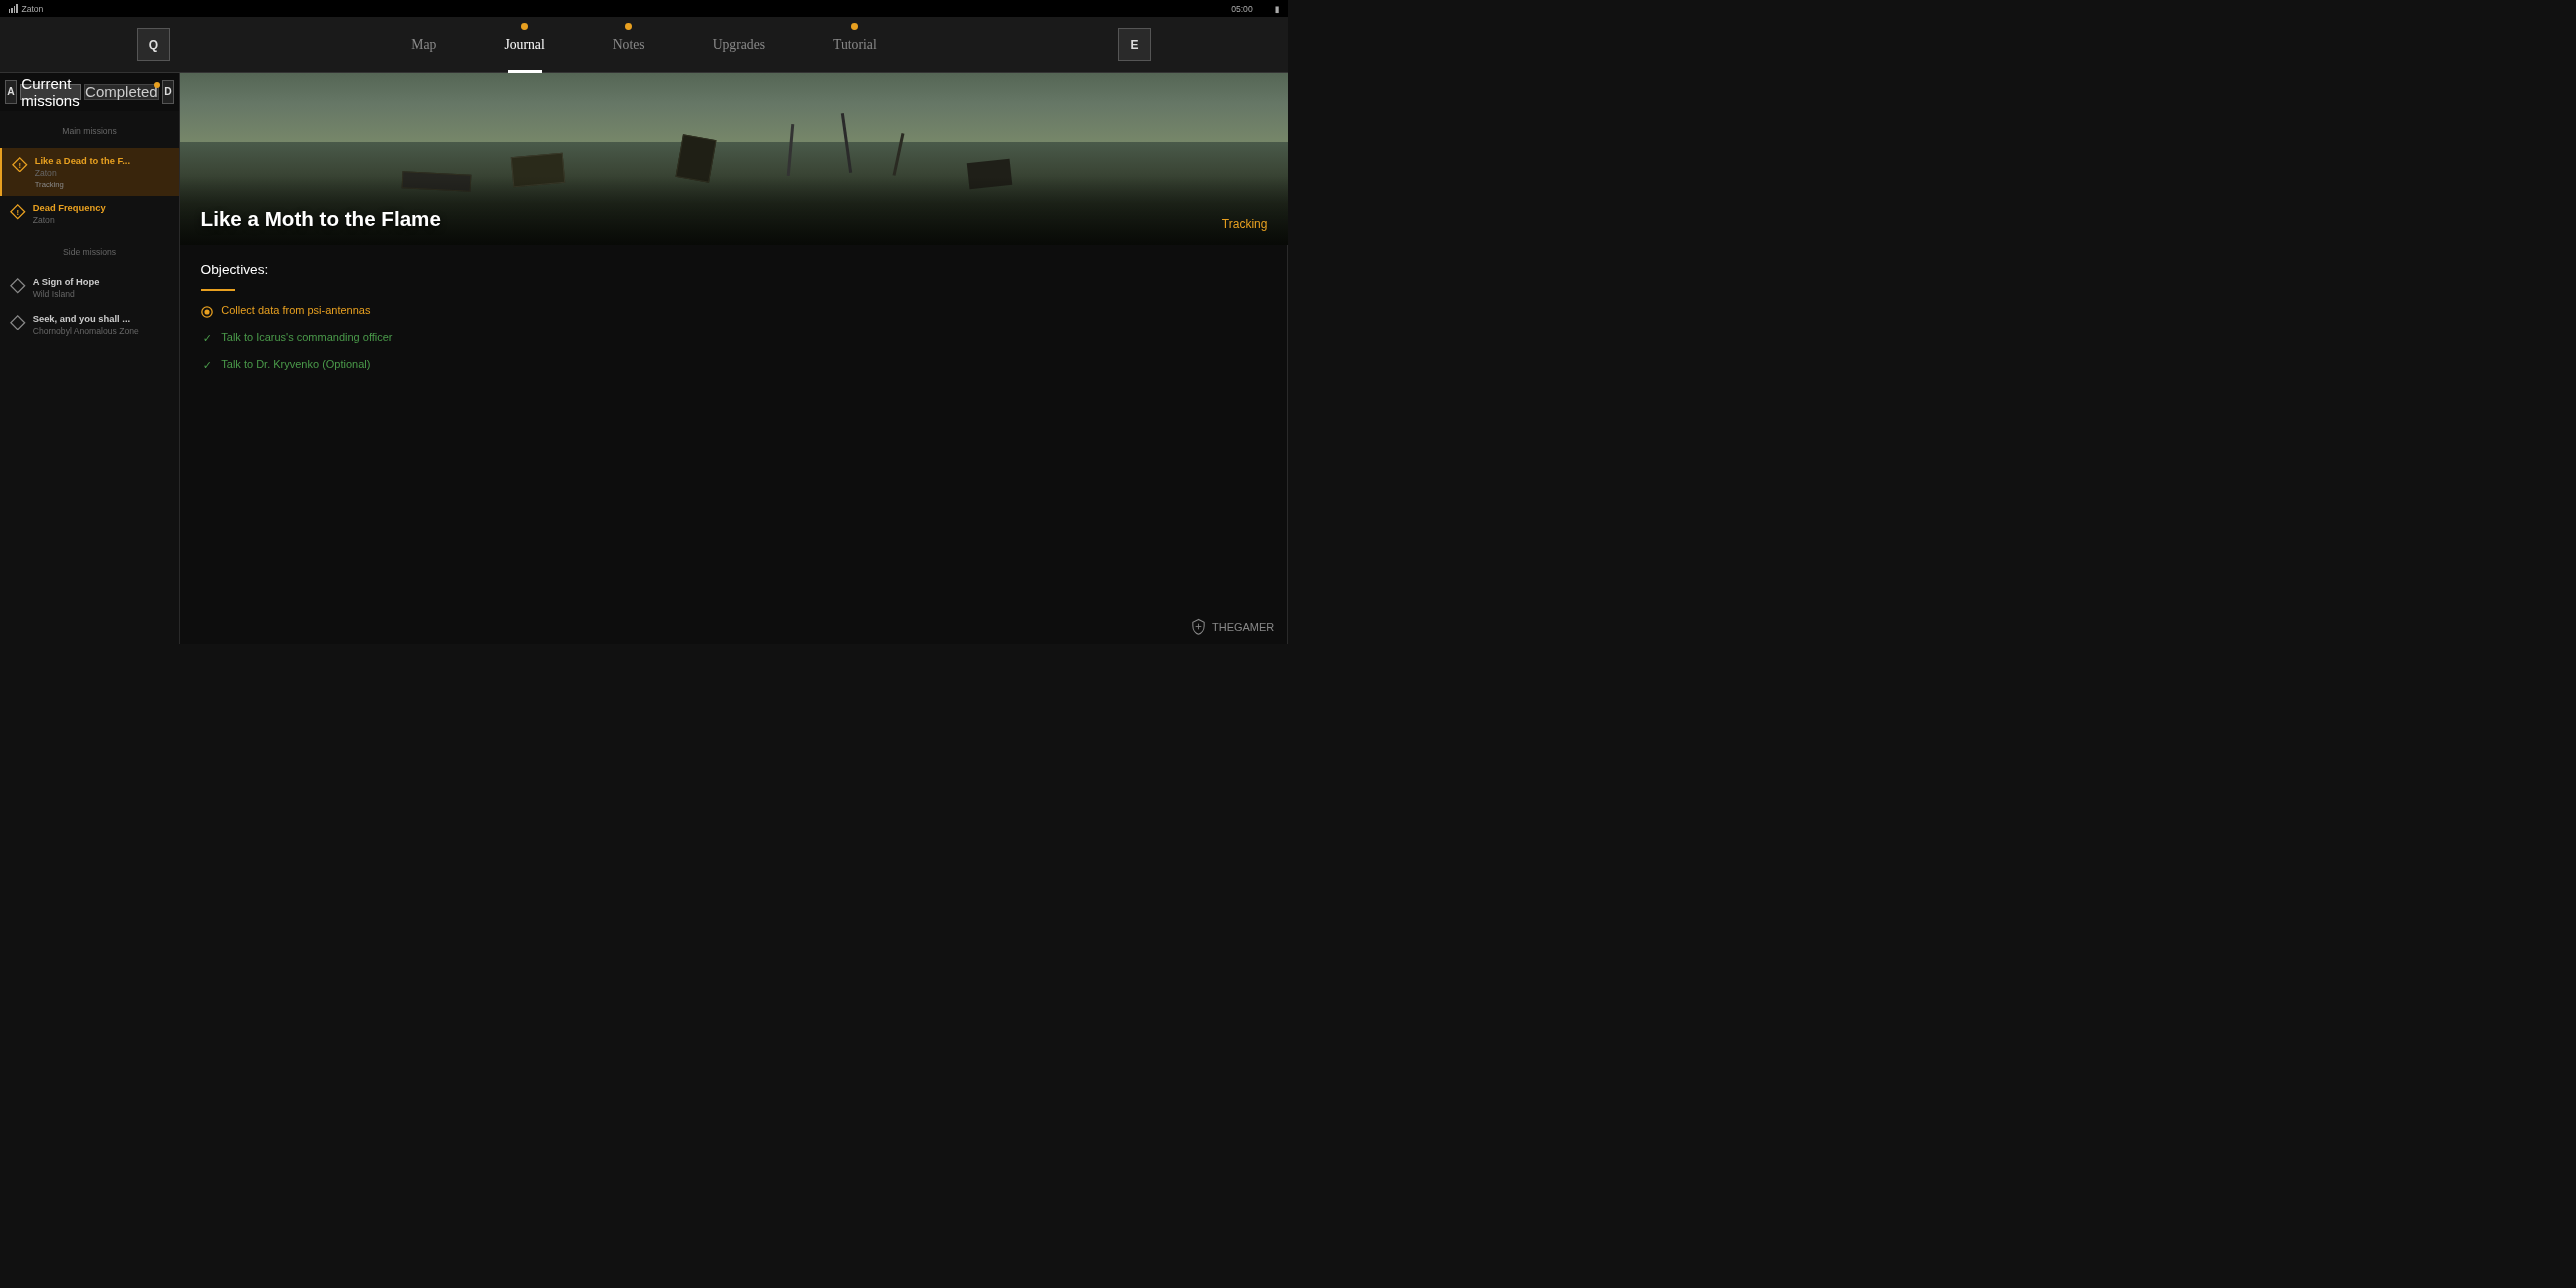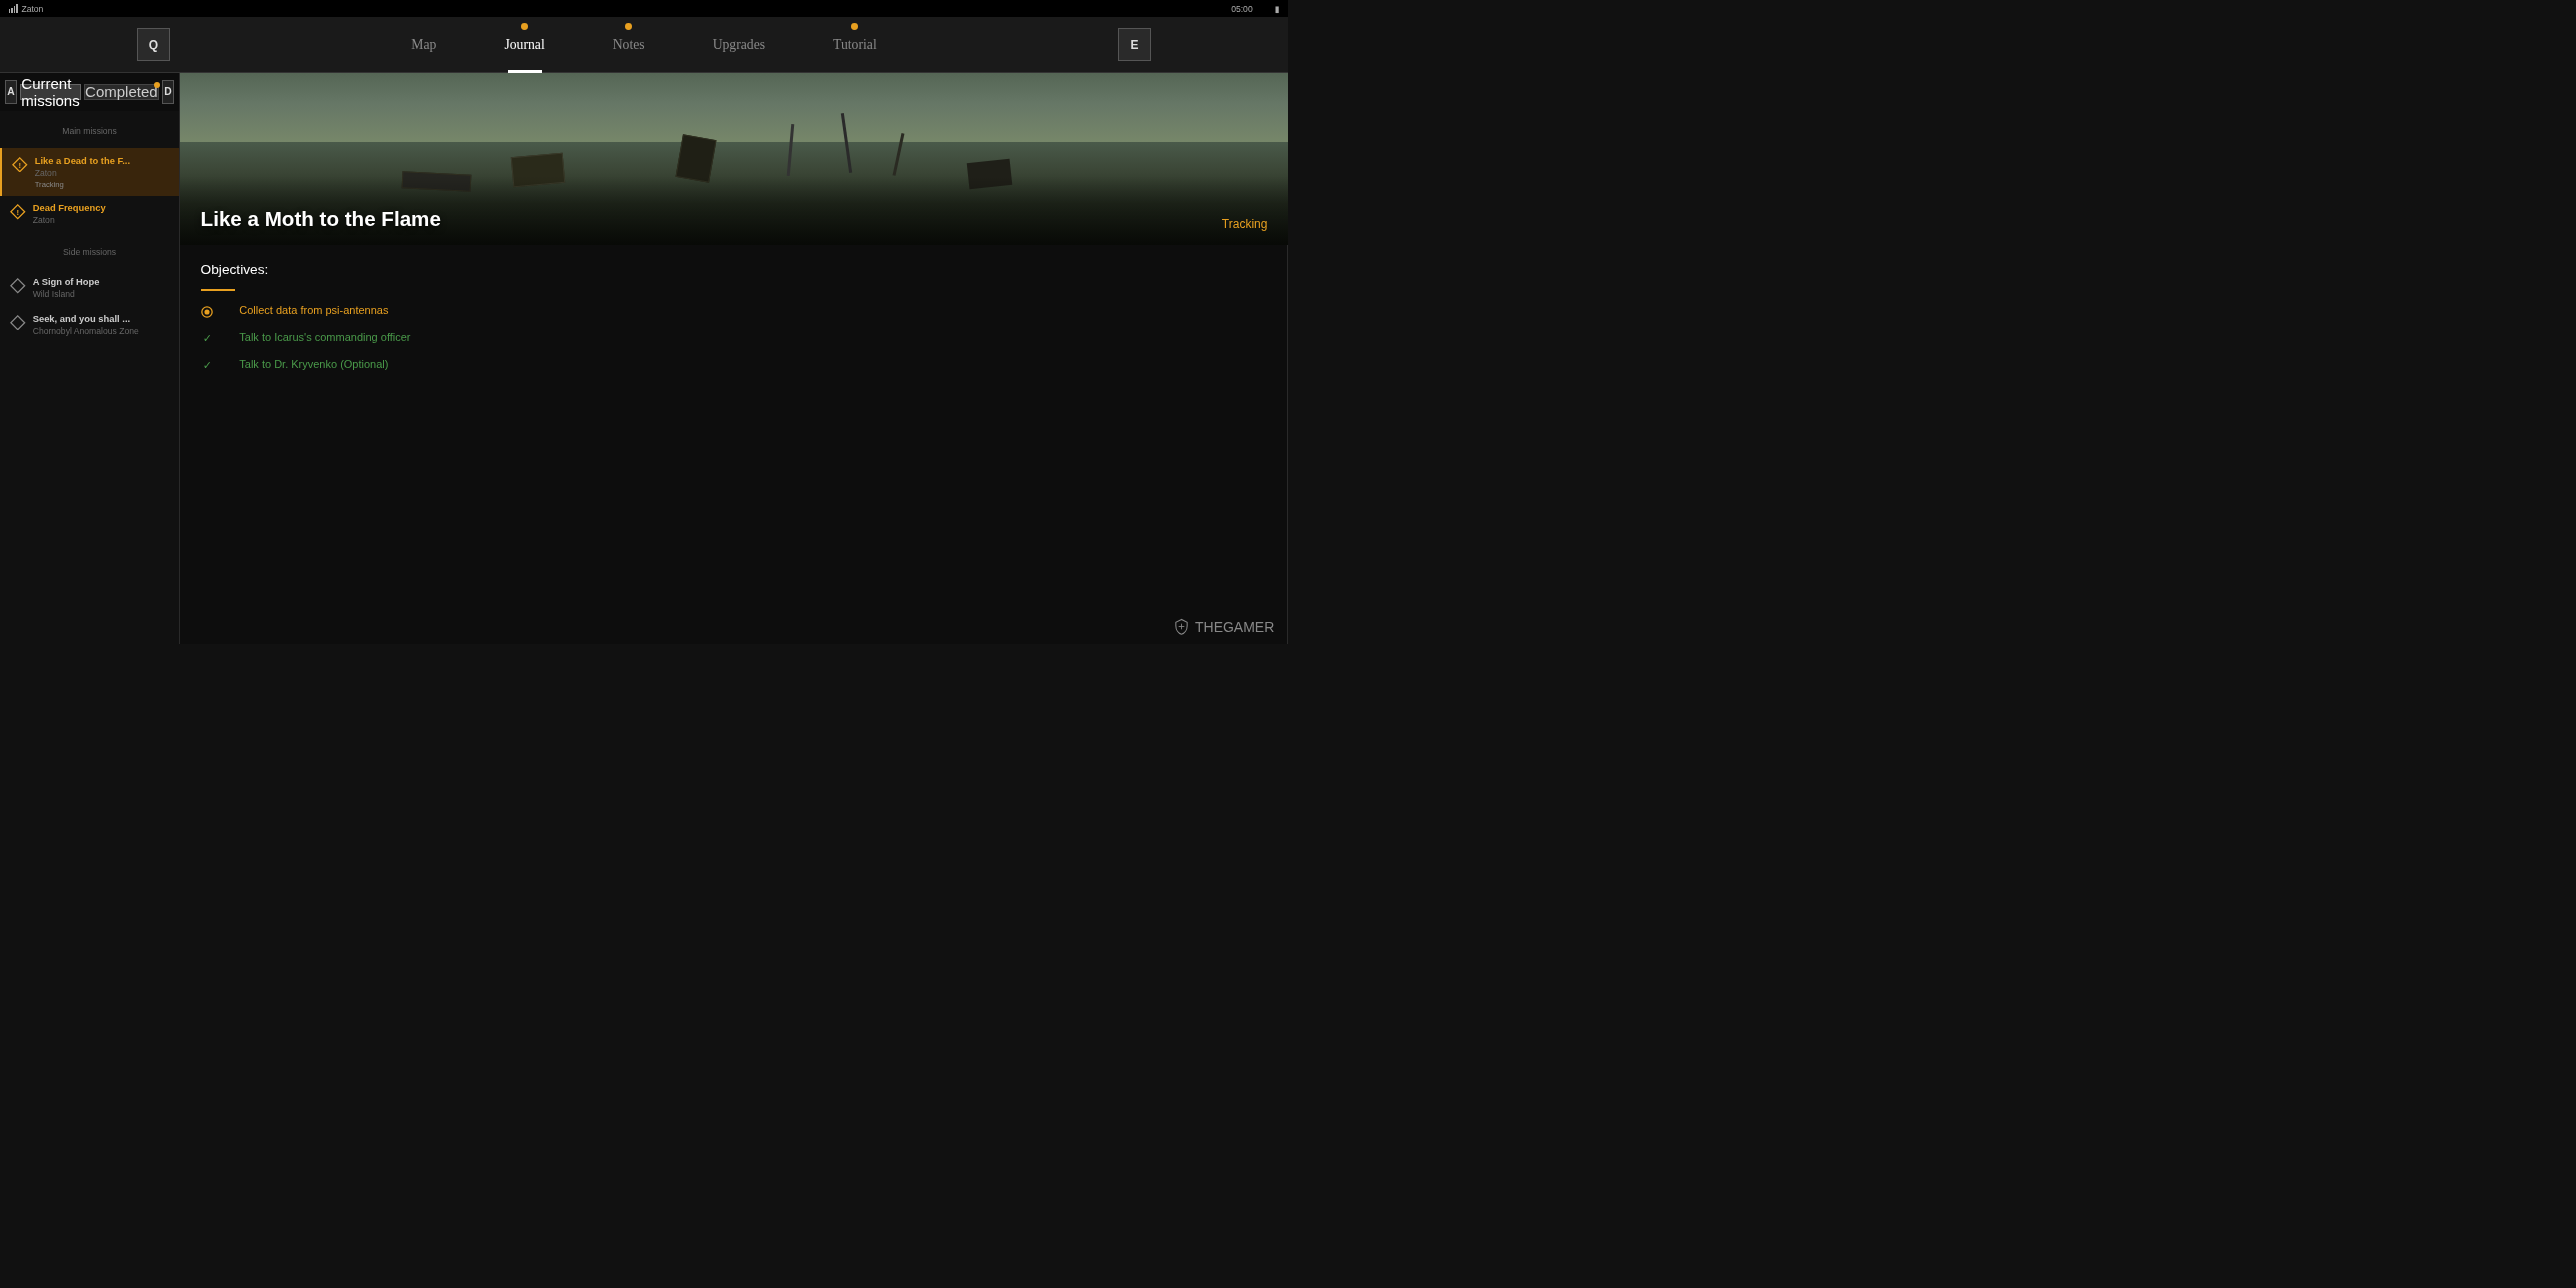--- a/index.html
+++ b/index.html
@@ -352,21 +352,21 @@
     }
     .panel-divider {
       width: 34px;
       height: 1.7px;
       background: #e8a020;
       margin-bottom: 13.7px;
     }
     .objective-item {
       display: flex;
       align-items: flex-start;
-      gap: 25px;
+      gap: 7px;
       margin-bottom: 12px;
       font-size: 11px;
     }
     .obj-icon {
       flex-shrink: 0;
       width: 13.7px;
       height: 13.7px;
       display: flex;
       align-items: center;
       justify-content: center;
@@ -381,21 +381,21 @@
       font-size: 11px;
       line-height: 1.6;
     }
 
     
     .thegamer-logo {
       position: absolute;
       bottom: 8.6px;
       right: 13.7px;
       color: #888;
-      font-size: 14px;
+      font-size: 11px;
       display: flex;
       align-items: center;
       gap: 5.2px;
     }
     .logo-icon {
       width: 17px;
       height: 17px;
       color: #888;
     }
   </style>

